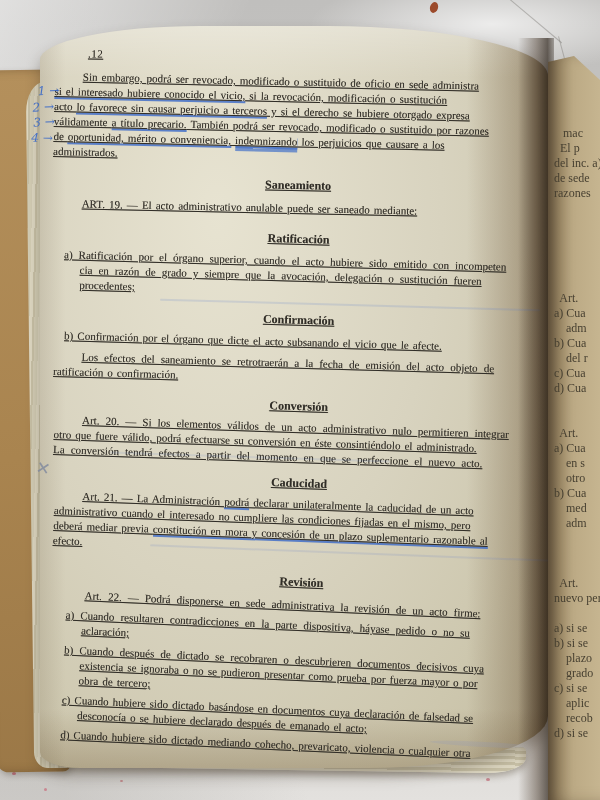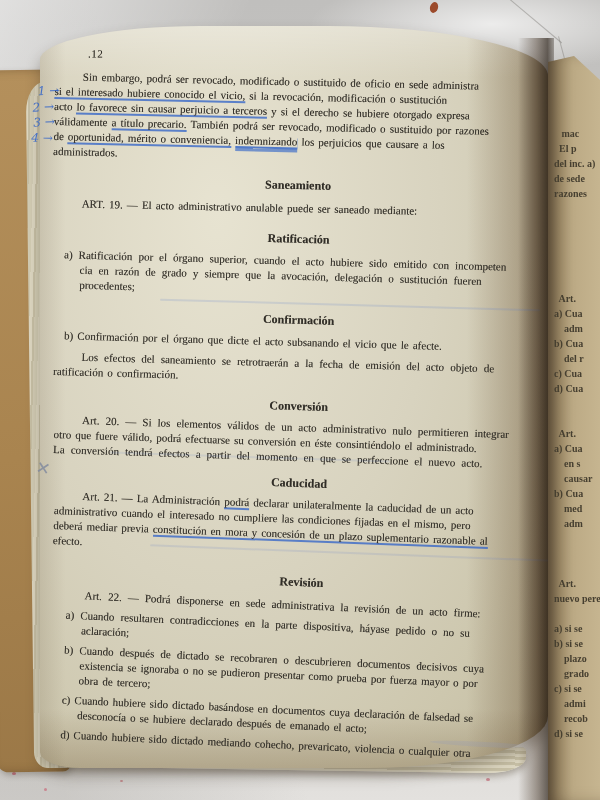--- a/index.html
+++ b/index.html
@@ -42,21 +42,21 @@
     background-image:
       linear-gradient(to right, rgba(70,50,25,0.12) 0%, rgba(0,0,0,0) 5%),
       linear-gradient(to right, rgba(0,0,0,0) 84%, rgba(92,66,35,0.30) 94%, rgba(58,38,18,0.55) 100%),
       linear-gradient(to bottom, rgba(255,255,255,0.30) 0%, rgba(0,0,0,0) 7%),
       linear-gradient(to bottom, rgba(0,0,0,0) 92%, rgba(115,92,58,0.32) 100%),
       radial-gradient(ellipse at 35% 25%, #e7e3d1 0%, #d8d3bf 48%, #cdc7ae 78%, #c3bca1 100%);
     border-radius:160px 220px 180px 40px / 34px 50px 52px 16px;
     box-shadow:0 8px 14px rgba(60,50,35,0.35);
   }
   .content{padding:20px 0 0 14px;color:#302d27;font-size:11px;line-height:15px;
-    text-shadow:0 0 0.5px rgba(40,35,25,0.4); word-spacing:0.12em;}
+    text-shadow:0 0 0.5px rgba(40,35,25,0.4); word-spacing:0.12em;text-decoration:underline;}
   .block{transform-origin:0 50%;}
   .line{white-space:pre;}
   .pagenum{margin-left:34px;margin-top:0;font-size:11px;letter-spacing:0.5px;}
   .heading{font-weight:bold;text-align:center;width:468px;margin-left:10px;font-size:12px;line-height:15px;}
   .ti{text-indent:28px;}
   .item{margin-left:10px;}
   .cont{margin-left:26px;}
   .wide{word-spacing:0.3em;}
   .u{border-bottom:2px solid rgba(56,104,200,0.8);padding-bottom:0px;}
   .u2{border-bottom:2px solid rgba(56,104,200,0.85);box-shadow:0 3px 0 rgba(56,104,200,0.65);}
@@ -65,21 +65,21 @@
   .gutter{
     position:absolute;left:518px;top:38px;width:36px;height:762px;z-index:4;
     background:linear-gradient(to right, rgba(40,26,12,0) 0%, rgba(48,30,14,0.40) 52%, rgba(28,17,7,0.62) 82%, rgba(28,17,7,0.30) 100%);
   }
   .right-page{
     position:absolute;left:548px;top:56px;width:52px;height:744px;z-index:5;overflow:hidden;
     background:linear-gradient(to right,#86765a 0%,#a3906c 18%,#bcaa85 48%,#c6b590 100%);
     clip-path:polygon(0 6px, 50% 0, 100% 24px, 100% 100%, 0 100%);
     box-shadow:inset 14px 0 18px -8px rgba(40,25,12,0.55);
   }
-  .rp-text{padding:70px 0 0 6px;color:#463f30;font-size:10px;line-height:15px;font-weight:bold;}
+  .rp-text{padding:70px 0 0 6px;color:#463f30;font-size:12px;line-height:15px;font-weight:normal;}
   .rp-line{white-space:pre;height:15px;}
   
   .marks{position:absolute;left:30px;top:84px;z-index:6;color:rgba(56,104,200,0.9);
     font-family:"DejaVu Serif", serif;font-style:italic;font-size:12px;line-height:15.5px;transform:rotate(-3deg);}
   .mark{display:block;}
   .mark:nth-child(1){margin-left:9px;}
   .mark:nth-child(2){margin-left:3px;}
   .mark:nth-child(3){margin-left:3px;}
   .mark:nth-child(4){margin-left:0px;transform:rotate(4deg);}
   .x-mark{position:absolute;left:36px;top:458px;z-index:6;font-size:17px;
@@ -192,36 +192,36 @@
       <div class="rp-line">    adm</div>
       <div class="rp-line">b) Cua</div>
       <div class="rp-line">    del r</div>
       <div class="rp-line">c) Cua</div>
       <div class="rp-line">d) Cua</div>
       <div class="rp-line">&nbsp;</div>
       <div class="rp-line">&nbsp;</div>
       <div class="rp-line">  Art.</div>
       <div class="rp-line">a) Cua</div>
       <div class="rp-line">    en s</div>
-      <div class="rp-line">    causar</div>
+      <div class="rp-line">    otro</div>
       <div class="rp-line">b) Cua</div>
       <div class="rp-line">    med</div>
       <div class="rp-line">    adm</div>
       <div class="rp-line">&nbsp;</div>
       <div class="rp-line">&nbsp;</div>
       <div class="rp-line">&nbsp;</div>
       <div class="rp-line">  Art.</div>
       <div class="rp-line">nuevo pere</div>
       <div class="rp-line">&nbsp;</div>
       <div class="rp-line">a) si se</div>
       <div class="rp-line">b) si se</div>
       <div class="rp-line">    plazo</div>
       <div class="rp-line">    grado</div>
       <div class="rp-line">c) si se</div>
-      <div class="rp-line">    admi</div>
+      <div class="rp-line">    aplic</div>
       <div class="rp-line">    recob</div>
       <div class="rp-line">d) si se</div>
     </div>
 </div>
 
 <div class="marks">
     <span class="mark">1 →</span>
     <span class="mark">2 →</span>
     <span class="mark">3 →</span>
     <span class="mark">4 →</span>

